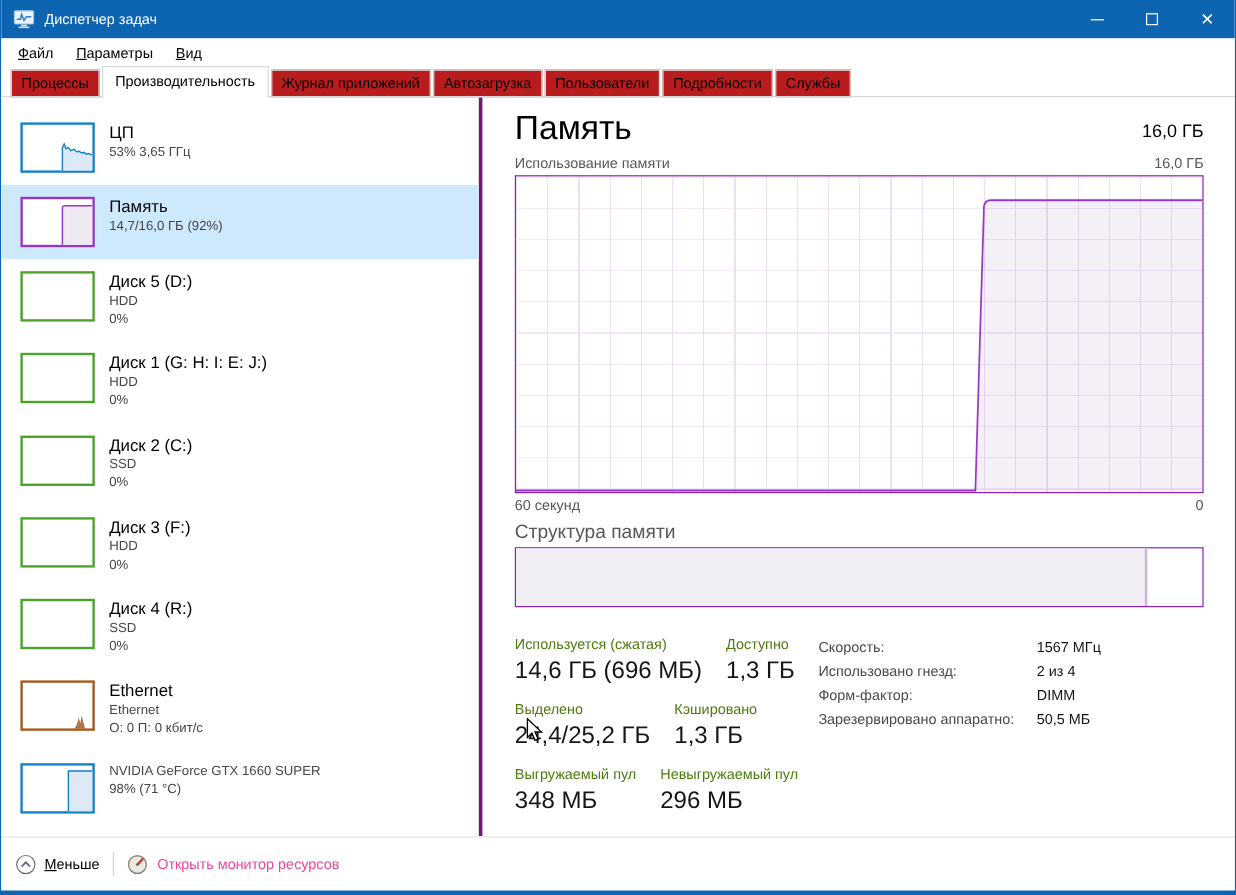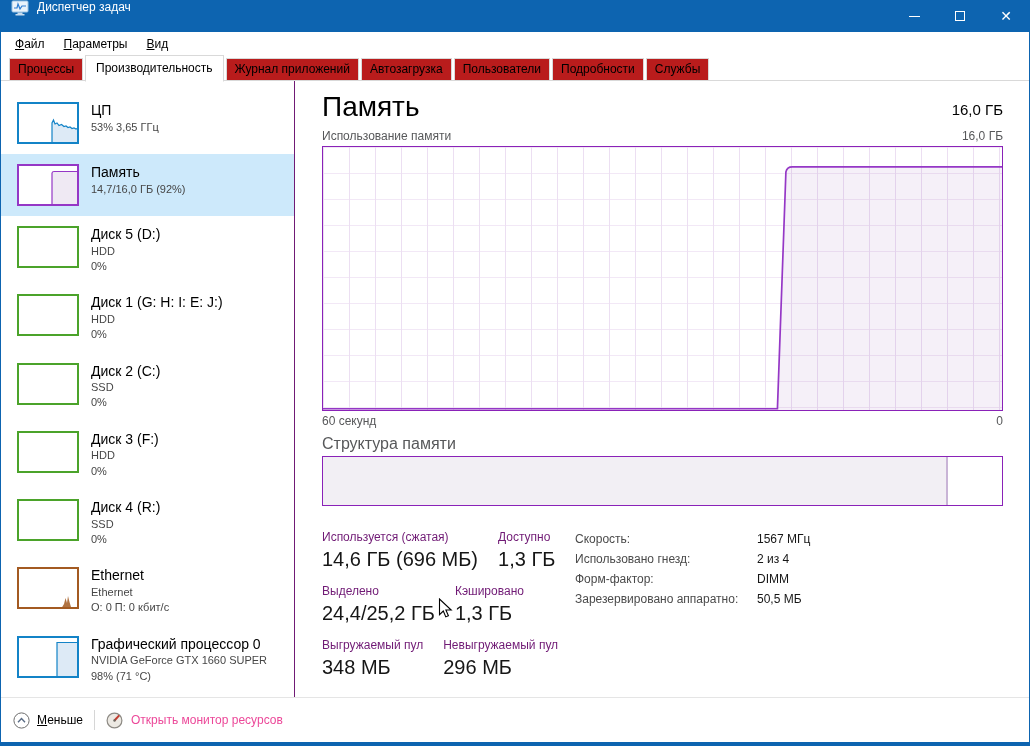--- a/index.html
+++ b/index.html
@@ -4,40 +4,40 @@
 <style>
   html,body{margin:0;padding:0;background:#4a4a4a;}
   *{box-sizing:border-box;}
   .window{
     width:1030px;height:746px;position:relative;overflow:hidden;
     background:#fff;display:flex;flex-direction:column;
     border-left:1px solid #0d64b0;border-right:1px solid #0d64b0;border-bottom:4px solid #0d64b0;
     font-family:"Liberation Sans",sans-serif;color:#1a1a1a;
   }
   
-  .titlebar{height:32px;background:#0d64b0;display:flex;flex-shrink:0;}
+  .titlebar{height:32px;background:#0d64b0;display:flex;align-items:center;flex-shrink:0;}
   .app-icon{margin:0 8px 0 10px;width:18px;height:16px;}
   .tb-title{color:#fff;font-size:12px;}
   .tb-controls{margin-left:auto;display:flex;height:100%;}
   .ctrl{width:46px;height:100%;display:flex;align-items:center;justify-content:center;color:#fff;}
   .ctrl .min-glyph{width:11px;height:1px;background:#fff;display:block;}
   .ctrl .max-glyph{width:10px;height:10px;border:1px solid #fff;display:block;}
   .ctrl .close-glyph{font-size:14px;line-height:1;}
   
   .menubar{height:23px;display:flex;align-items:center;padding-left:14px;gap:19px;font-size:12px;background:#fff;flex-shrink:0;}
   .menu-item{display:inline-block;color:#000;}
   .menu-item::first-letter{text-decoration:underline;}
   
   .tabstrip{display:flex;align-items:flex-end;padding-left:8px;height:26px;position:relative;background:#fff;flex-shrink:0;}
   .tabstrip::after{content:"";position:absolute;left:0;right:0;bottom:0;height:1px;background:#d9d9d9;}
   .tab{position:relative;z-index:1;background:#b91c1c;border:1px solid #d9d9d9;padding:3px 8px 4px;margin-right:2px;font-size:12px;white-space:nowrap;color:#000;}
   .tab.active{background:#fff;z-index:3;padding:5px 10px 6px;border-bottom:1px solid #fff;margin-bottom:-1px;}
   
   .content{flex:1;display:flex;overflow:hidden;background:#fff;}
-  .sidebar{width:294px;border-right:1px solid #701a75;padding-top:11px;flex-shrink:0;overflow:hidden;}
+  .sidebar{width:401px;border-right:3px solid #701a75;padding-top:11px;flex-shrink:0;overflow:hidden;}
   .side-item{display:flex;align-items:flex-start;padding:10px 0 10px 16px;}
   .side-item.selected{background:#cde9fb;}
   .thumb{width:62px;height:42px;background:#fff;margin-right:12px;flex-shrink:0;border:2px solid;}
   .side-text{padding-top:0;}
   .side-title{font-size:14px;color:#000;line-height:1.25;}
   .side-sub{font-size:11px;color:#464646;line-height:1.4;}
   
   .main{flex:1;padding:10px 26px 0 27px;display:flex;flex-direction:column;overflow:hidden;}
   .main-header{display:flex;justify-content:space-between;align-items:flex-end;}
   .main-title{font-size:28px;font-weight:400;color:#000;line-height:1.15;margin:0;}
@@ -48,21 +48,21 @@
       repeating-linear-gradient(to bottom,#f2e8f6 0 1px,transparent 1px 26px),#fff;}
   .graph svg{position:absolute;inset:0;width:100%;height:100%;display:block;}
   .axis-labels{display:flex;justify-content:space-between;font-size:12px;color:#57585a;margin-top:3px;}
   .comp-label{font-size:16px;color:#57585a;margin-top:7px;margin-bottom:3px;}
   .comp-bar{height:50px;border:1px solid #8a22b8;position:relative;background:#fff;}
   .comp-fill{position:absolute;left:0;top:0;bottom:0;background:#f2eff4;border-right:2px solid #c9b4d6;}
   
   .stats{display:flex;margin-top:24px;}
   .stats-left{width:253px;display:flex;flex-direction:column;gap:13px;flex-shrink:0;}
   .stat-row{display:flex;gap:20px;}
-  .stat-lbl{font-size:12px;color:#701a75;margin-bottom:4px;white-space:nowrap;}
+  .stat-lbl{font-size:12px;color:#4d7c0f;margin-bottom:4px;white-space:nowrap;}
   .stat-val{font-size:20px;color:#161616;white-space:nowrap;}
   .details{font-size:12px;padding-top:2px;}
   .detail-row{display:flex;margin-bottom:6px;}
   .detail-lbl{width:182px;color:#4a4a4a;}
   .detail-val{color:#161616;}
   
   .footer{height:45px;border-top:1px solid #e5e5e5;display:flex;align-items:center;padding-left:12px;font-size:12px;background:#fff;flex-shrink:0;}
   .less{display:flex;align-items:center;gap:7px;color:#000;}
   .less-label{display:inline-block;text-align:right;}
   .less-label::first-letter{text-decoration:underline;}
@@ -202,21 +202,20 @@
           </div>
         </div>
         <div class="side-item">
           <div class="thumb" style="border-color: rgb(19, 131, 199);">
             <svg viewBox="0 0 58 38" preserveAspectRatio="none" style="width:100%;height:100%;display:block">
               <path d="M38,40 L38,4.5 L58,4.5 L58,40 Z" fill="#ddeaf6"></path>
               <path d="M0,39 L38,39 L38,4.5 L58,4.5" fill="none" stroke="#1383c7" stroke-width="1.2"></path>
             </svg>
           </div>
           <div class="side-text">
-            <div class="side-title">Графический процессор 0</div>
             <div class="side-sub">NVIDIA GeForce GTX 1660 SUPER</div>
             <div class="side-sub">98% (71 °C)</div>
           </div>
         </div>
       </div>
 
     <div class="main">
       <div class="main-header">
         <h1 class="main-title">Память</h1>
         <div class="main-total">16,0 ГБ</div>

